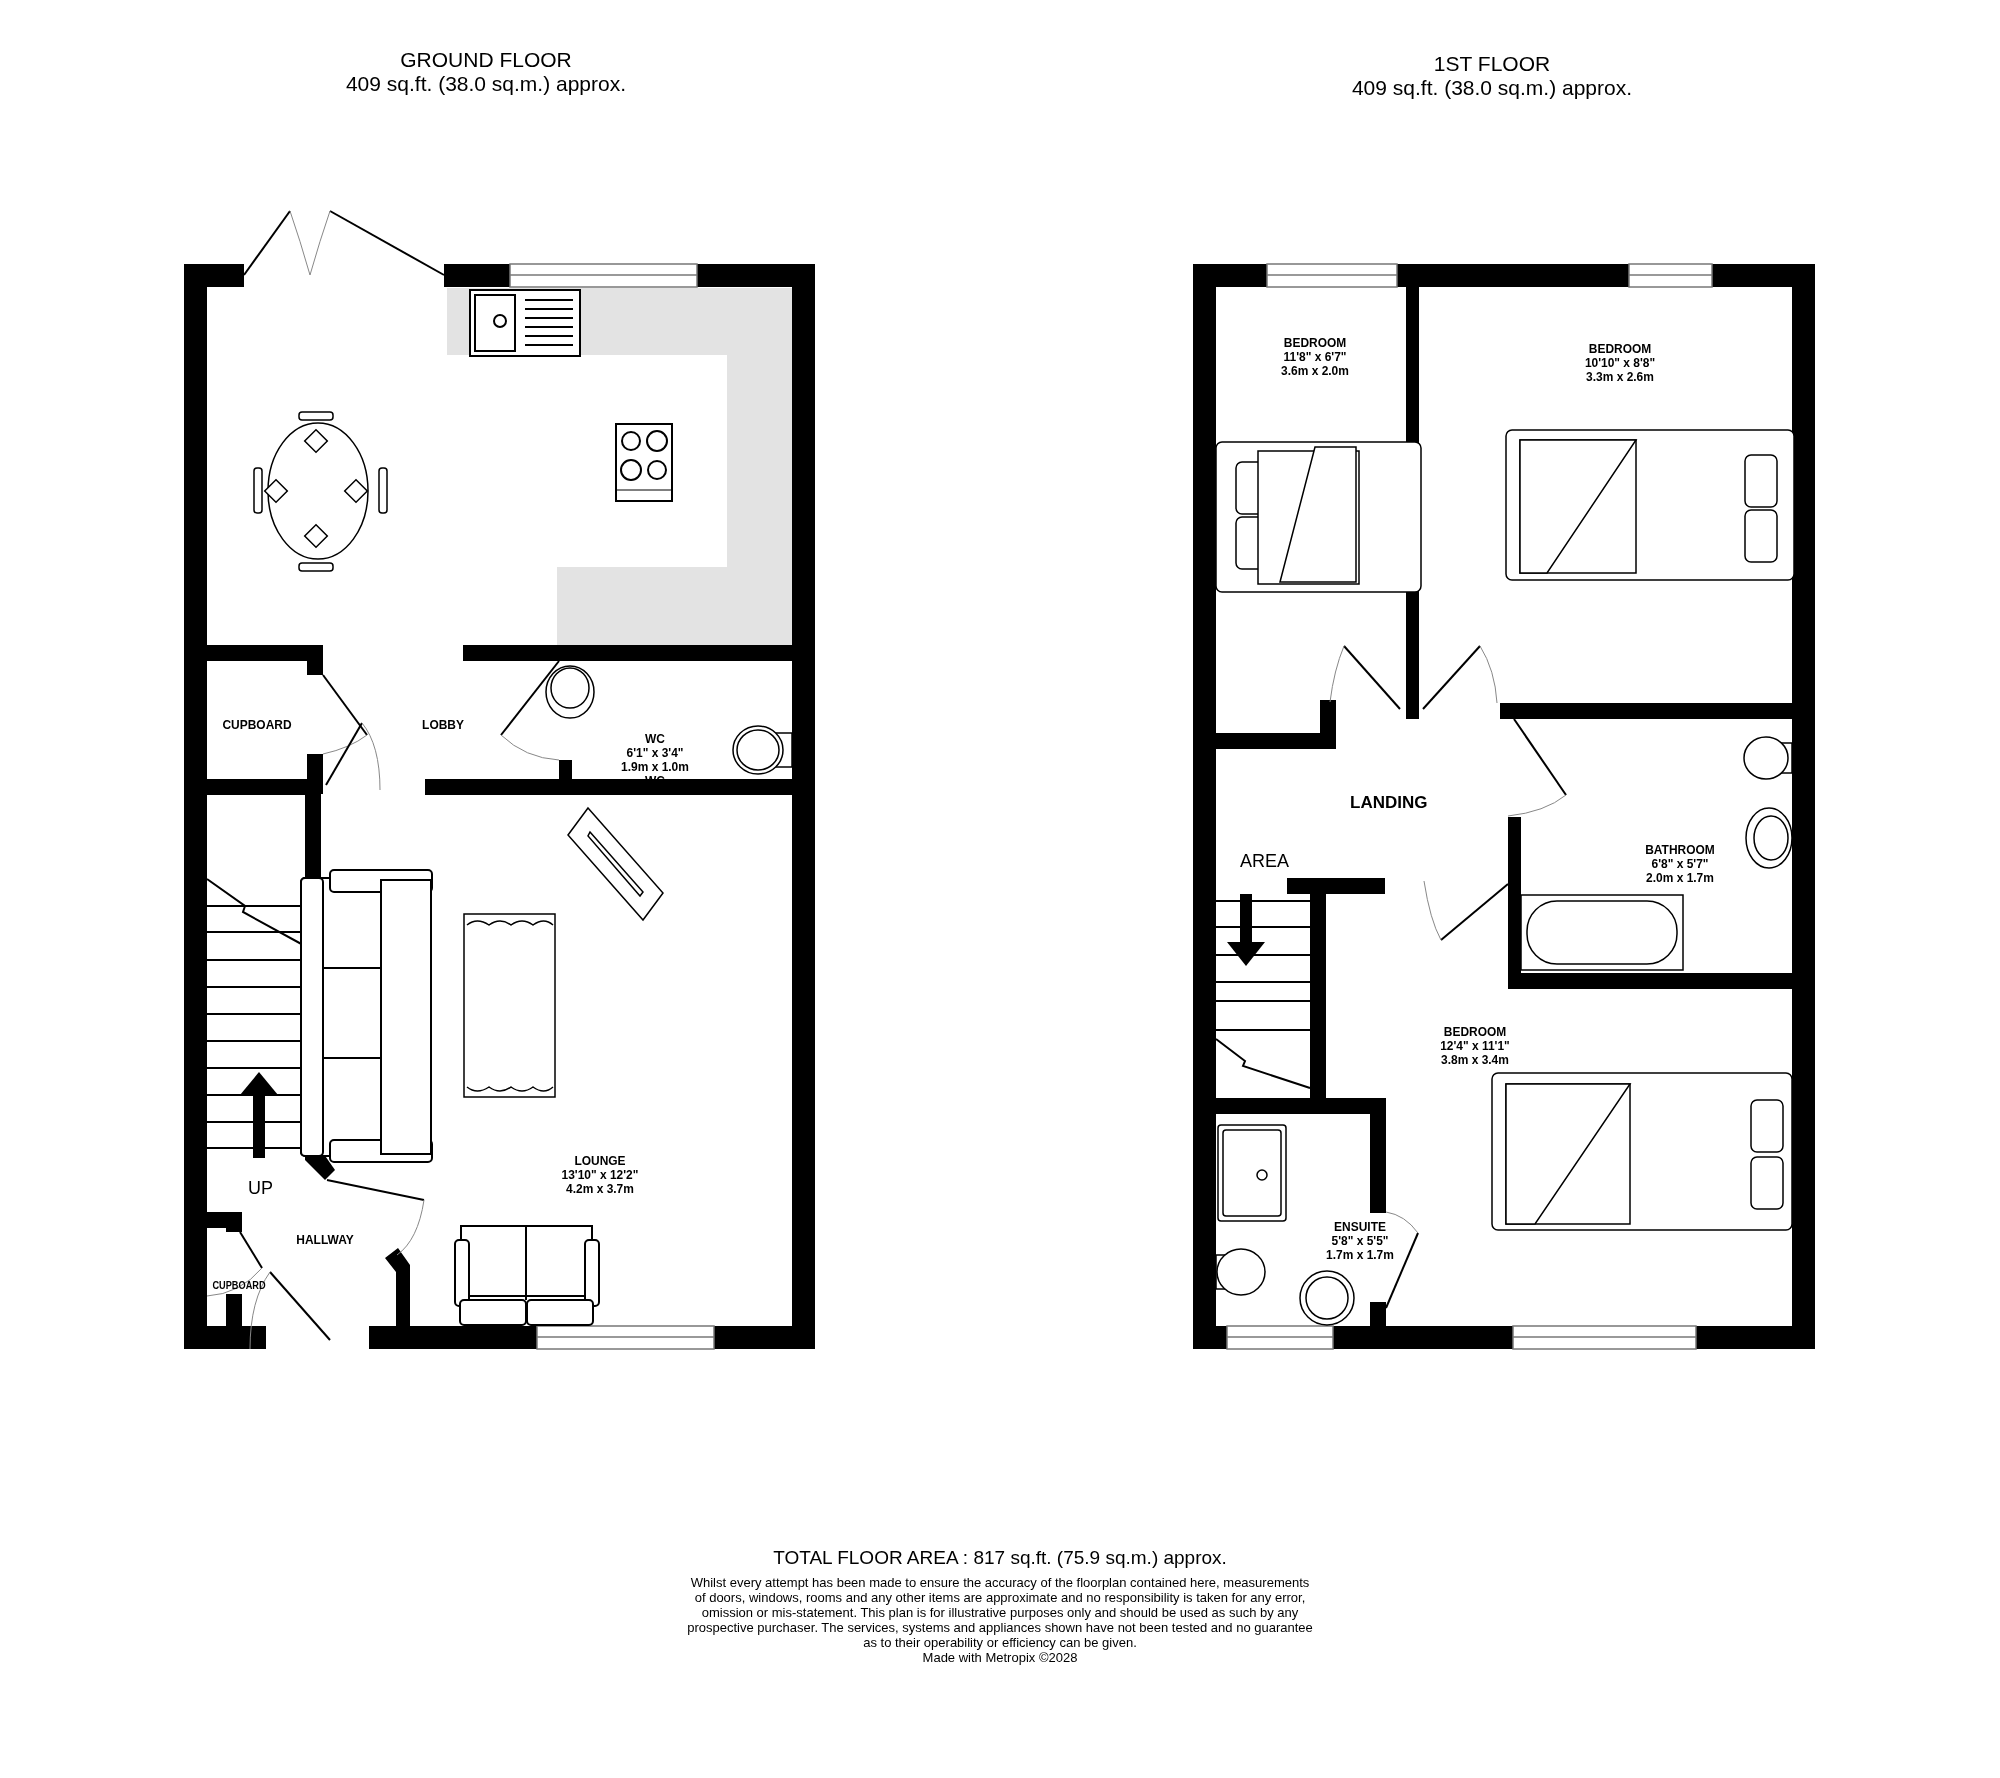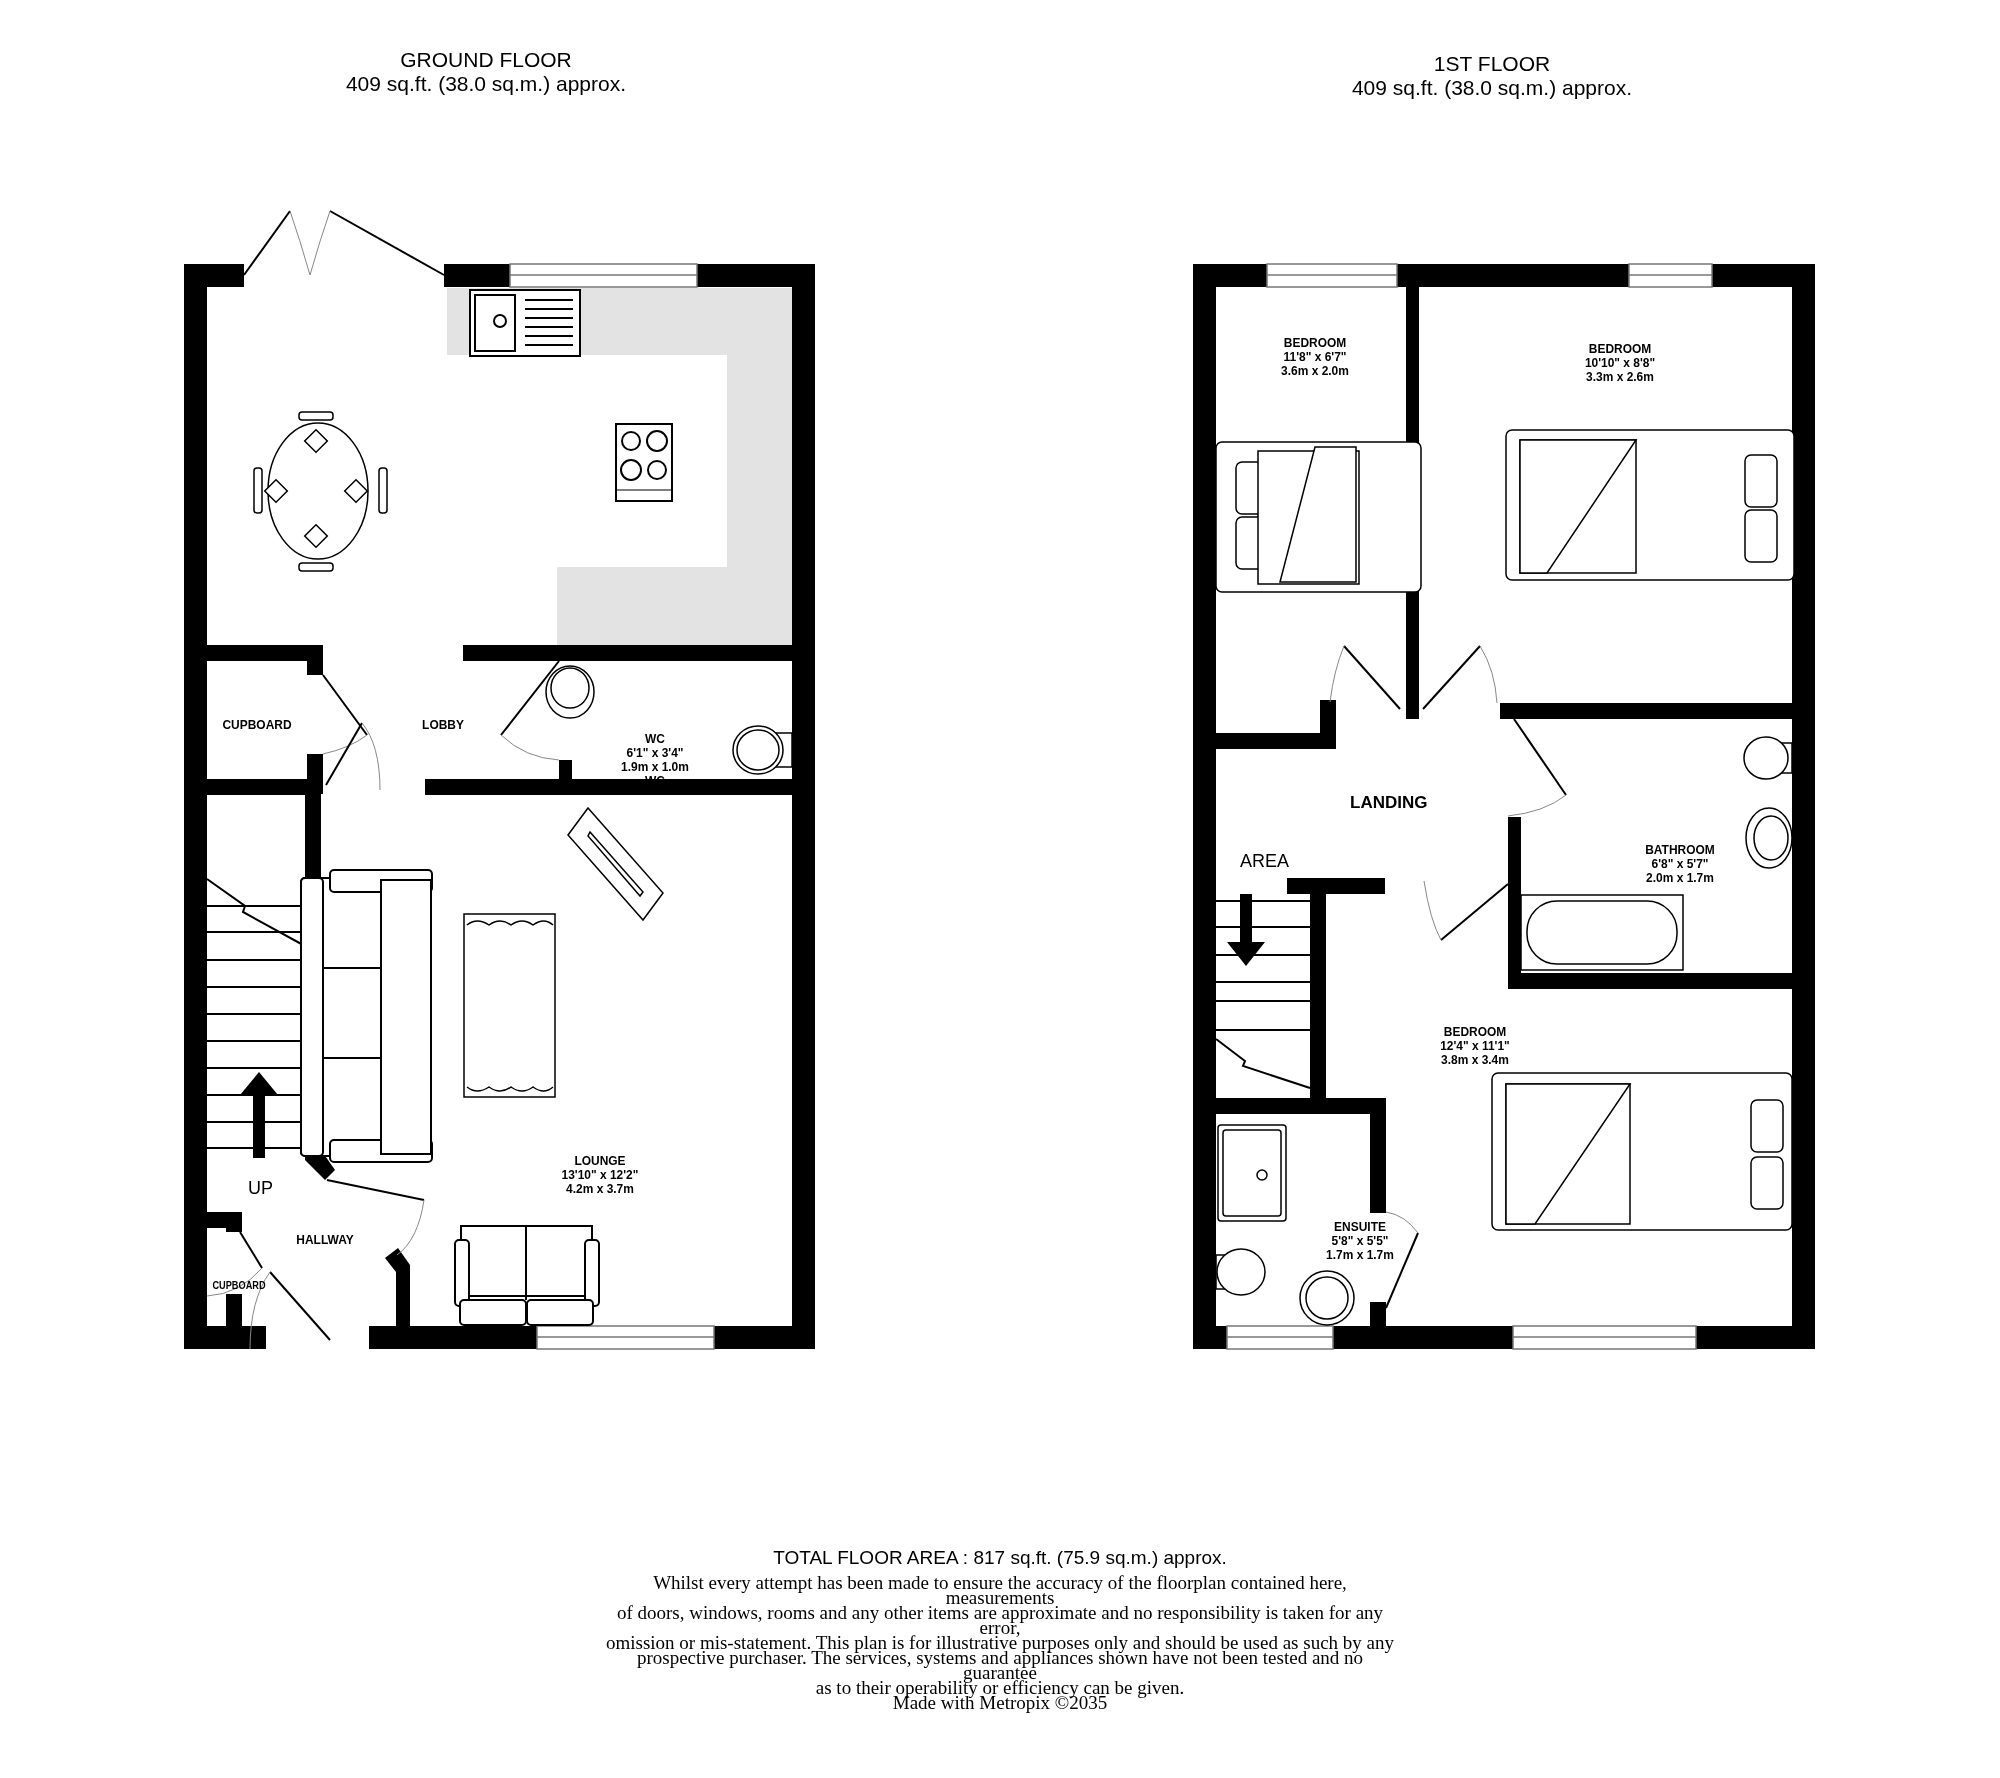--- a/index.html
+++ b/index.html
@@ -7,21 +7,21 @@
   .floor-title { position:absolute; text-align:center; font-size:21px; line-height:24px; }
   .floor-title .t { display:block; }
   #plan { position:absolute; left:0; top:0; }
   .room-label { position:absolute; text-align:center; font-family:"Liberation Sans", sans-serif; font-weight:bold; font-size:13px; line-height:14px; transform:scaleX(0.92); }
   .room-label .dim { display:block; font-weight:bold; }
   .big-label { position:absolute; font-weight:bold; font-size:17px; }
   .plain-label { position:absolute; font-size:18px; }
   .footer { position:absolute; left:600px; width:800px; text-align:center; }
   .footer .sub { font-size:17px; }
   .footer .total { font-size:19px; margin-top:4px; }
-  .footer .disc { font-size:19px; line-height:15px; margin-top:6px;font-family:Liberation Serif, serif; }
+  .footer .disc { font-size:13px; line-height:15px; margin-top:6px; }
 </style>
 </head>
 <body>
 
 <div class="floor-title" style="left:266px; top:48px; width:440px;">
   <span class="t">GROUND FLOOR</span>
   <span class="t">409 sq.ft. (38.0 sq.m.) approx.</span>
 </div>
 <div class="floor-title" style="left:1272px; top:52px; width:440px;">
   <span class="t">1ST FLOOR</span>
@@ -350,15 +350,15 @@
 <div class="plain-label" style="left:1240px; top:851px;">AREA</div>
 
 <div class="footer" style="top:1543px;">
   <div class="total">TOTAL FLOOR AREA : 817 sq.ft. (75.9 sq.m.) approx.</div>
   <div class="disc">
     <div>Whilst every attempt has been made to ensure the accuracy of the floorplan contained here, measurements</div>
     <div>of doors, windows, rooms and any other items are approximate and no responsibility is taken for any error,</div>
     <div>omission or mis-statement. This plan is for illustrative purposes only and should be used as such by any</div>
     <div>prospective purchaser. The services, systems and appliances shown have not been tested and no guarantee</div>
     <div>as to their operability or efficiency can be given.</div>
-    <div>Made with Metropix ©2035</div>
+    <div>Made with Metropix ©2028</div>
   </div>
 </div>
 
 </body></html>

